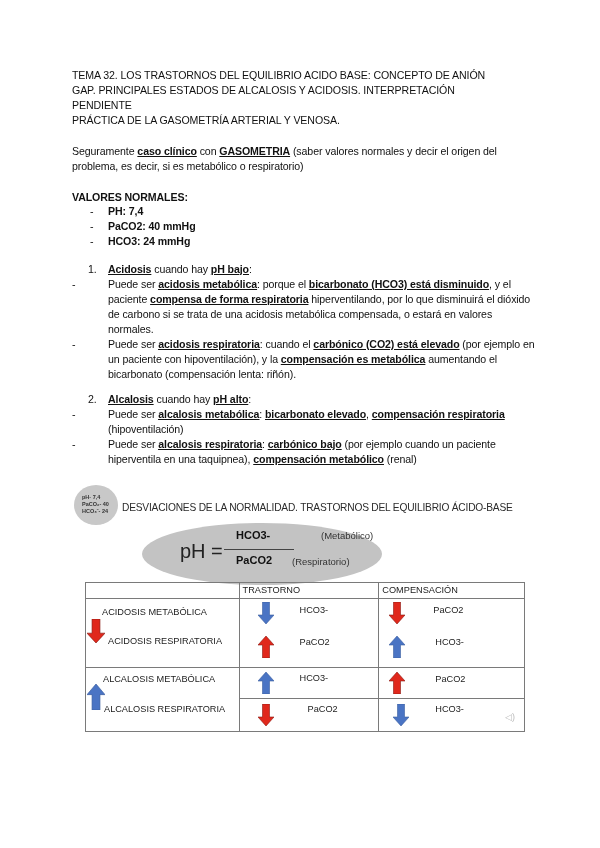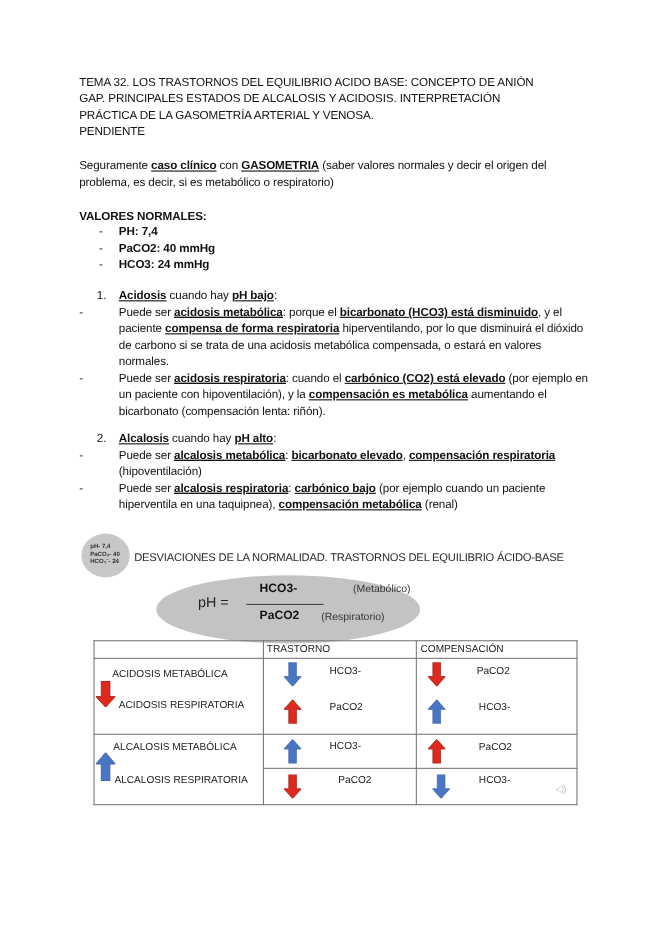--- a/index.html
+++ b/index.html
@@ -24,21 +24,21 @@
   b { font-weight: bold; text-decoration: underline; }
   u { text-decoration: underline; }
   .figure { position: absolute; left: 72px; top: 485px; width: 460px; height: 250px; }
   .badge { position: absolute; left: 2px; top: 0px; width: 44px; height: 40px; border-radius: 50%;
            background: #c8c8c8; font-size: 5.5px; line-height: 7px; font-weight: bold; color: #333;
            padding: 9px 0 0 8px; box-sizing: border-box; }
   .fig-title { position: absolute; left: 50px; top: 17px; font-size: 10.2px; color: #2b2b2b;
                letter-spacing: -0.2px; white-space: nowrap; }
   .ellipse { position: absolute; left: 70px; top: 38px; width: 240px; height: 62px; border-radius: 50%;
              background: #c3c3c3; }
-  .ph-label { position: absolute; left: 108px; top: 55px; font-size: 13px; color: #222; }
+  .ph-label { position: absolute; left: 108px; top: 55px; font-size: 20px; color: #222; }
   .frac-num { position: absolute; left: 164px; top: 44px; font-size: 11px; font-weight: bold; }
   .frac-line { position: absolute; left: 152px; top: 64px; width: 70px; height: 1px; background: #444; }
   .frac-den { position: absolute; left: 164px; top: 69px; font-size: 11px; font-weight: bold; }
   .note-num { position: absolute; left: 218px; top: 45px; font-size: 9.5px; color: #333; margin-left: 31px; }
   .note-den { position: absolute; left: 220px; top: 71px; font-size: 9.5px; color: #333; }
   table.tbl { position: absolute; left: 13px; top: 97px; width: 440px; border-collapse: collapse;
               font-size: 9.2px; color: #222; }
   table.tbl td { border: 1px solid #7a7a7a; padding: 0; position: relative; vertical-align: top; }
   .hdr td { height: 15px; }
   .hdr td span { position: absolute; left: 3px; top: 2px; }
@@ -55,22 +55,22 @@
   .deco { position: absolute; left: 505px; top: 712px; width: 20px; height: 14px; color: #bbb; font-size: 9px; }
 </style>
 </head>
 <body>
 
 <div class="page">
 
   <div class="p title">
     <div>TEMA 32. LOS TRASTORNOS DEL EQUILIBRIO ACIDO BASE: CONCEPTO DE ANIÓN</div>
     <div>GAP. PRINCIPALES ESTADOS DE ALCALOSIS Y ACIDOSIS. INTERPRETACIÓN</div>
+    <div>PENDIENTE</div>
     <div>PRÁCTICA DE LA GASOMETRÍA ARTERIAL Y VENOSA.</div>
-    <div>PENDIENTE</div>
   </div>
 
   <div class="p intro">
     <span>Seguramente </span><b>caso clínico</b><span> con </span><b>GASOMETRIA</b><span> (saber valores normales y decir el origen del problema, es decir, si es metabólico o respiratorio)</span>
   </div>
 
   <div class="p vn-head">VALORES NORMALES:</div>
   <div class="p vn-list">
     <div class="li">PH: 7,4</div>
     <div class="li">PaCO2: 40 mmHg</div>
@@ -94,21 +94,21 @@
   <div class="p sec sec2">
     <div class="num">
       <span class="n">2.</span><b>Alcalosis</b><span> cuando hay </span><b>pH alto</b><span>:</span>
     </div>
     <div class="dash" style="margin-left:-16px;padding-left:36px;">
       <span class="d" style="left:0">-</span>
       <span>Puede ser </span><u><b>alcalosis metabólica</b></u><span>: </span><b>bicarbonato elevado</b><span>, </span><b>compensación respiratoria</b><span> (hipoventilación)</span>
     </div>
     <div class="dash" style="margin-left:-16px;padding-left:36px;">
       <span class="d" style="left:0">-</span>
-      <span>Puede ser </span><u><b>alcalosis respiratoria</b></u><span>: </span><b>carbónico bajo</b><span> (por ejemplo cuando un paciente hiperventila en una taquipnea), </span><b>compensación metabólica</b><span> (renal)</span>
+      <span>Puede ser </span><u><b>alcalosis respiratoria</b></u><span>: </span><b>carbónico bajo</b><span> (por ejemplo cuando un paciente hiperventila en una taquipnea), </span><b>compensación metabólico</b><span> (renal)</span>
     </div>
   </div>
 
   <div class="figure">
     <div class="badge">
       <div>pH- 7,4</div>
       <div>PaCO₂- 40</div>
       <div>HCO₃⁻- 24</div>
     </div>
     <div class="fig-title">DESVIACIONES DE LA NORMALIDAD. TRASTORNOS DEL EQUILIBRIO ÁCIDO-BASE</div>

